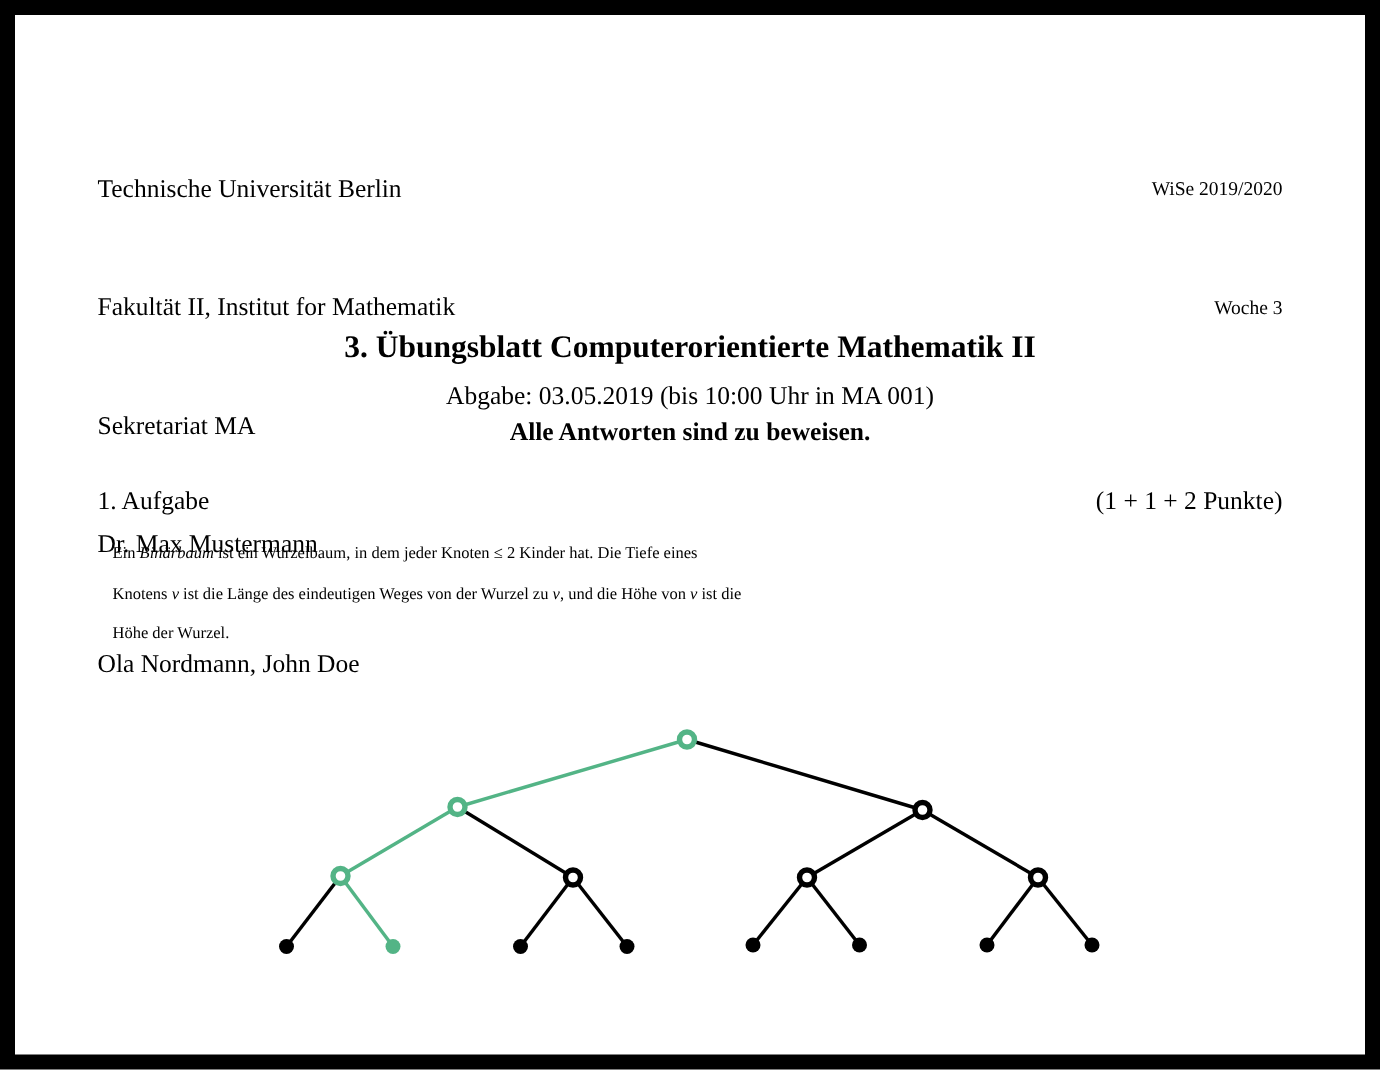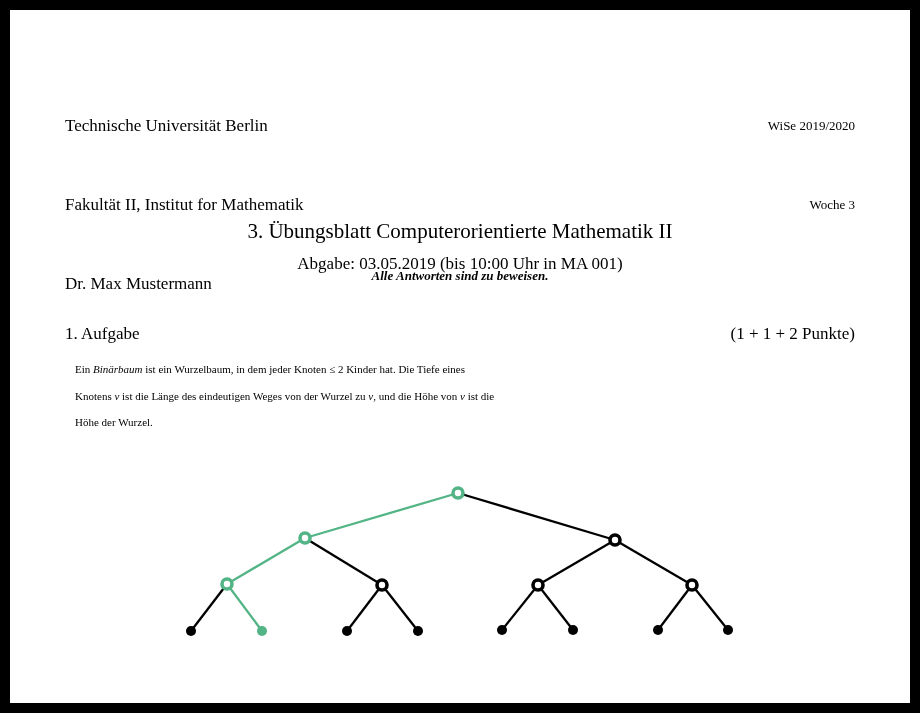--- a/index.html
+++ b/index.html
@@ -18,23 +18,23 @@
     position: absolute; left: 65px; top: 60px;
     font-size: 17px; line-height: 26.4px; white-space: pre;
   }
   .header-right {
     position: absolute; right: 65px; top: 60px; text-align: right;
     font-size: 13px; line-height: 26.4px; white-space: pre;
   }
   .center-block {
     position: absolute; left: 65px; width: 790px; text-align: center;
   }
-  .title    { top: 216px; font-size: 21px; font-weight: normal; line-height: 30px; }
+  .title    { top: 216px; font-size: 21px; font-weight: bold; line-height: 30px; }
   .deadline { top: 252px; font-size: 17px; line-height: 24px; white-space: pre; }
-  .note     { top: 264px; font-size: 13px; font-weight: bold; line-height: 24px; font-style: italic; }
+  .note     { top: 276px; font-size: 17px; font-weight: bold; line-height: 24px; }
   .task-row {
     position: absolute; left: 65px; top: 322px; width: 790px;
     display: flex; justify-content: space-between; align-items: flex-end;
     font-size: 17px; line-height: 24px;
   }
   .paragraph {
     position: absolute; left: 75px; top: 356px;
     font-size: 11px; line-height: 26.6px;
   }
   .para-line { white-space: pre; }
@@ -72,21 +72,23 @@
     <circle cx="418" cy="631" r="5" fill="#000000"></circle>
     <circle cx="502" cy="630" r="5" fill="#000000"></circle>
     <circle cx="573" cy="630" r="5" fill="#000000"></circle>
     <circle cx="658" cy="630" r="5" fill="#000000"></circle>
     <circle cx="728" cy="630" r="5" fill="#000000"></circle>
   </svg>
 
 <div class="header-left">
   <div class="bold">Technische Universität Berlin</div>
   <div class="bold">Fakultät II, Institut for Mathematik</div>
+  <div>Sekretariat MA</div>
   <div>Dr. Max Mustermann</div>
+  <div>Ola Nordmann, John Doe</div>
 </div>
 
 <div class="header-right">
   <div class="bold">WiSe 2019/2020</div>
   <div>Woche 3</div>
 </div>
 
 <div class="center-block title">3. Übungsblatt Computerorientierte Mathematik II</div>
 
 <div class="center-block deadline"><span class="bold">Abgabe: 03.05.2019</span><span> (bis 10:00 Uhr in MA 001)</span></div>

